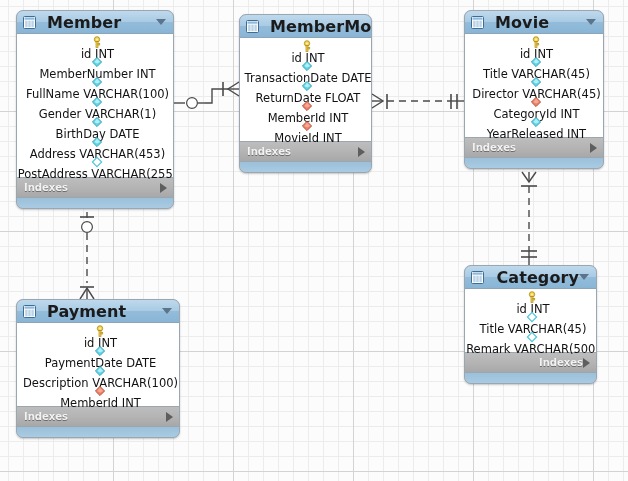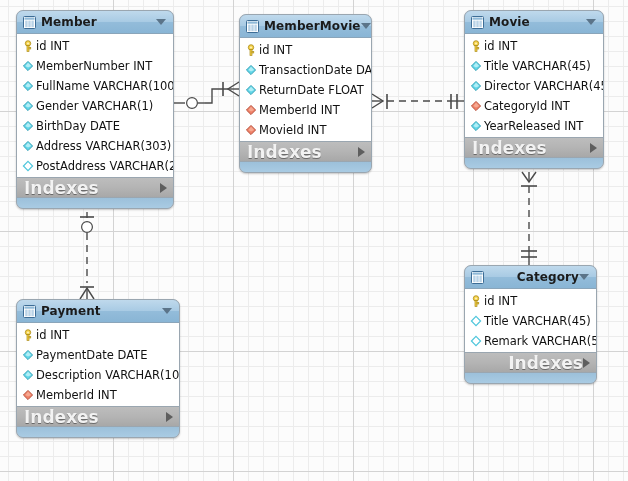--- a/index.html
+++ b/index.html
@@ -67,24 +67,24 @@
     display: flex;
     align-items: center;
     padding: 0 5px 0 6px;
     background: linear-gradient(to bottom, #bfd9ec 0%, #a9cbe4 48%, #93bcda 52%, #89b5d5 100%);
     border-bottom: 1px solid #8aa5ba;
     border-top-left-radius: 6px;
     border-top-right-radius: 6px;
   }
   .tbl-title {
     flex: 1;
-    font-size: 12px;
+    font-size: 16px;
     font-weight: bold;
     color: #1b1b1b;
-    margin-left: 5px;
+    margin-left: 11px;
     letter-spacing: .1px;
     white-space: nowrap;
   }
   .hdr-icon {
     width: 13px; height: 13px;
     flex: 0 0 13px;
     display: block;
   }
   .hdr-caret {
     width: 0; height: 0;
@@ -98,20 +98,21 @@
     background: #ffffff;
     border-bottom: 1px solid #9aa6b0;
     padding: 2px 0 1px 0;
   }
   .col-row {
     display: flex;
     align-items: center;
     height: 20px;
     padding-left: 5px;
     white-space: nowrap;
+    flex-direction: column;
   }
   .col-icon {
     width: 12px; height: 12px;
     flex: 0 0 12px;
     display: block;
     margin-right: 2px;
   }
   .col-text {
     font-size: 11.5px;
     color: #111;
@@ -121,21 +122,21 @@
   .tbl-indexes {
     height: 19px;
     display: flex;
     align-items: center;
     padding: 0 6px 0 7px;
     background: linear-gradient(to bottom, #bdbdbd 0%, #b4b4b4 50%, #a8a8a8 100%);
     border-bottom: 1px solid #9aa6b0;
   }
   .idx-label {
     flex: 1;
-    font-size: 17px;
+    font-size: 10px;
     font-weight: bold;
     color: #f2f2f2;
     text-shadow: 0 1px 0 rgba(90,90,90,.8);
   }
   .idx-caret {
     width: 0; height: 0;
     border-top: 5px solid transparent;
     border-bottom: 5px solid transparent;
     border-left: 7px solid #5e5e5e;
   }
@@ -244,21 +245,21 @@
               <polygon points="6,1.4 10.6,6 6,10.6 1.4,6" fill="#5fd6e8" stroke="#2f9cb2" stroke-width=".9"></polygon>
               <polygon points="6,2.8 9.2,6 6,7.4 3.4,6" fill="#b2eef6"></polygon>
             </svg>
             <span class="col-text">BirthDay DATE</span>
           </div>
           <div class="col-row">
             <svg class="col-icon" viewBox="0 0 12 12">
               <polygon points="6,1.4 10.6,6 6,10.6 1.4,6" fill="#5fd6e8" stroke="#2f9cb2" stroke-width=".9"></polygon>
               <polygon points="6,2.8 9.2,6 6,7.4 3.4,6" fill="#b2eef6"></polygon>
             </svg>
-            <span class="col-text">Address VARCHAR(303)</span>
+            <span class="col-text">Address VARCHAR(453)</span>
           </div>
           <div class="col-row">
             <svg class="col-icon" viewBox="0 0 12 12">
               <polygon points="6,1.4 10.6,6 6,10.6 1.4,6" fill="#ffffff" stroke="#4fc6dc" stroke-width="1.2"></polygon>
             </svg>
             <span class="col-text">PostAddress VARCHAR(255)</span>
           </div>
         </div>
         <div class="tbl-indexes">
           <span class="idx-label">Indexes</span>

